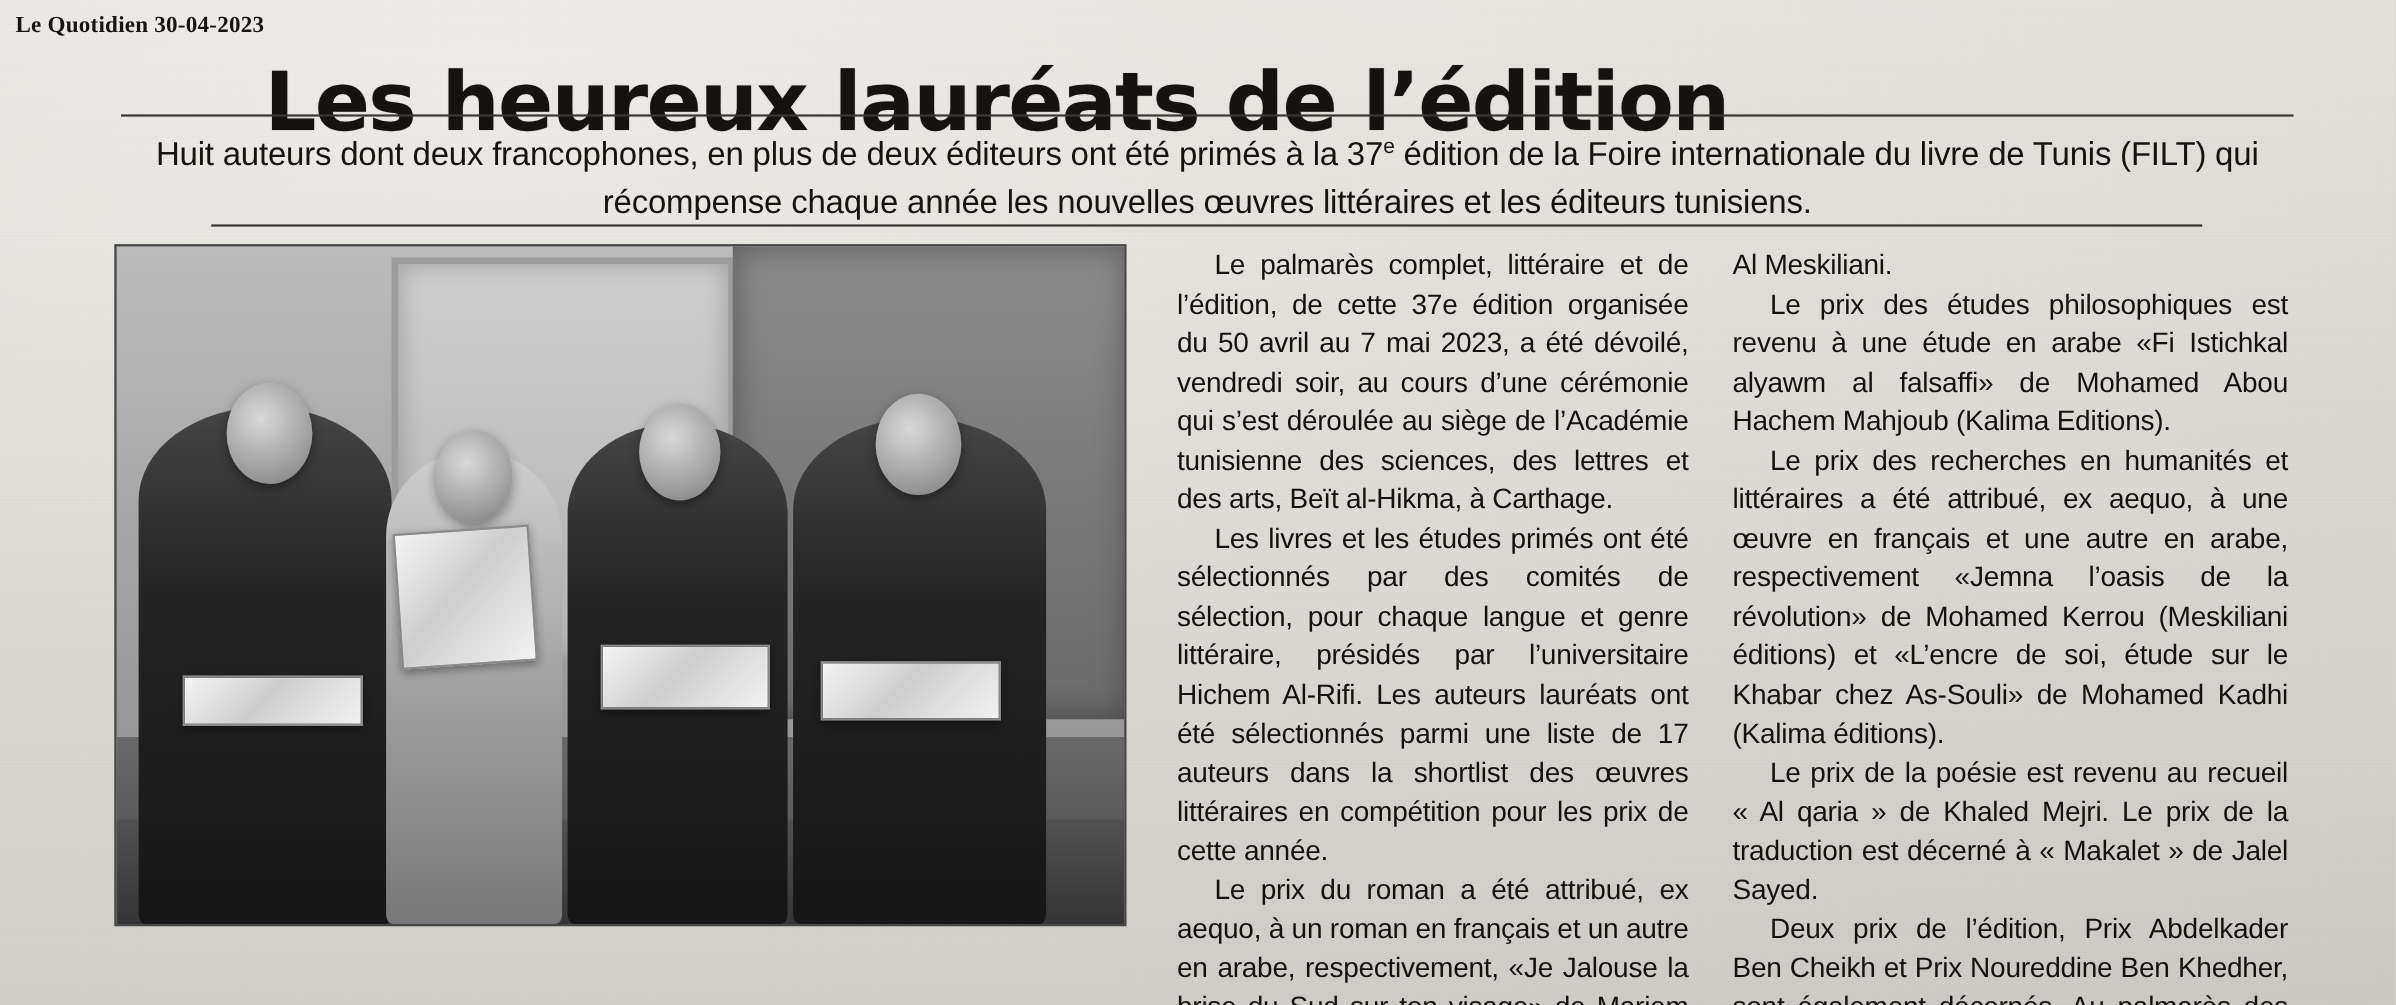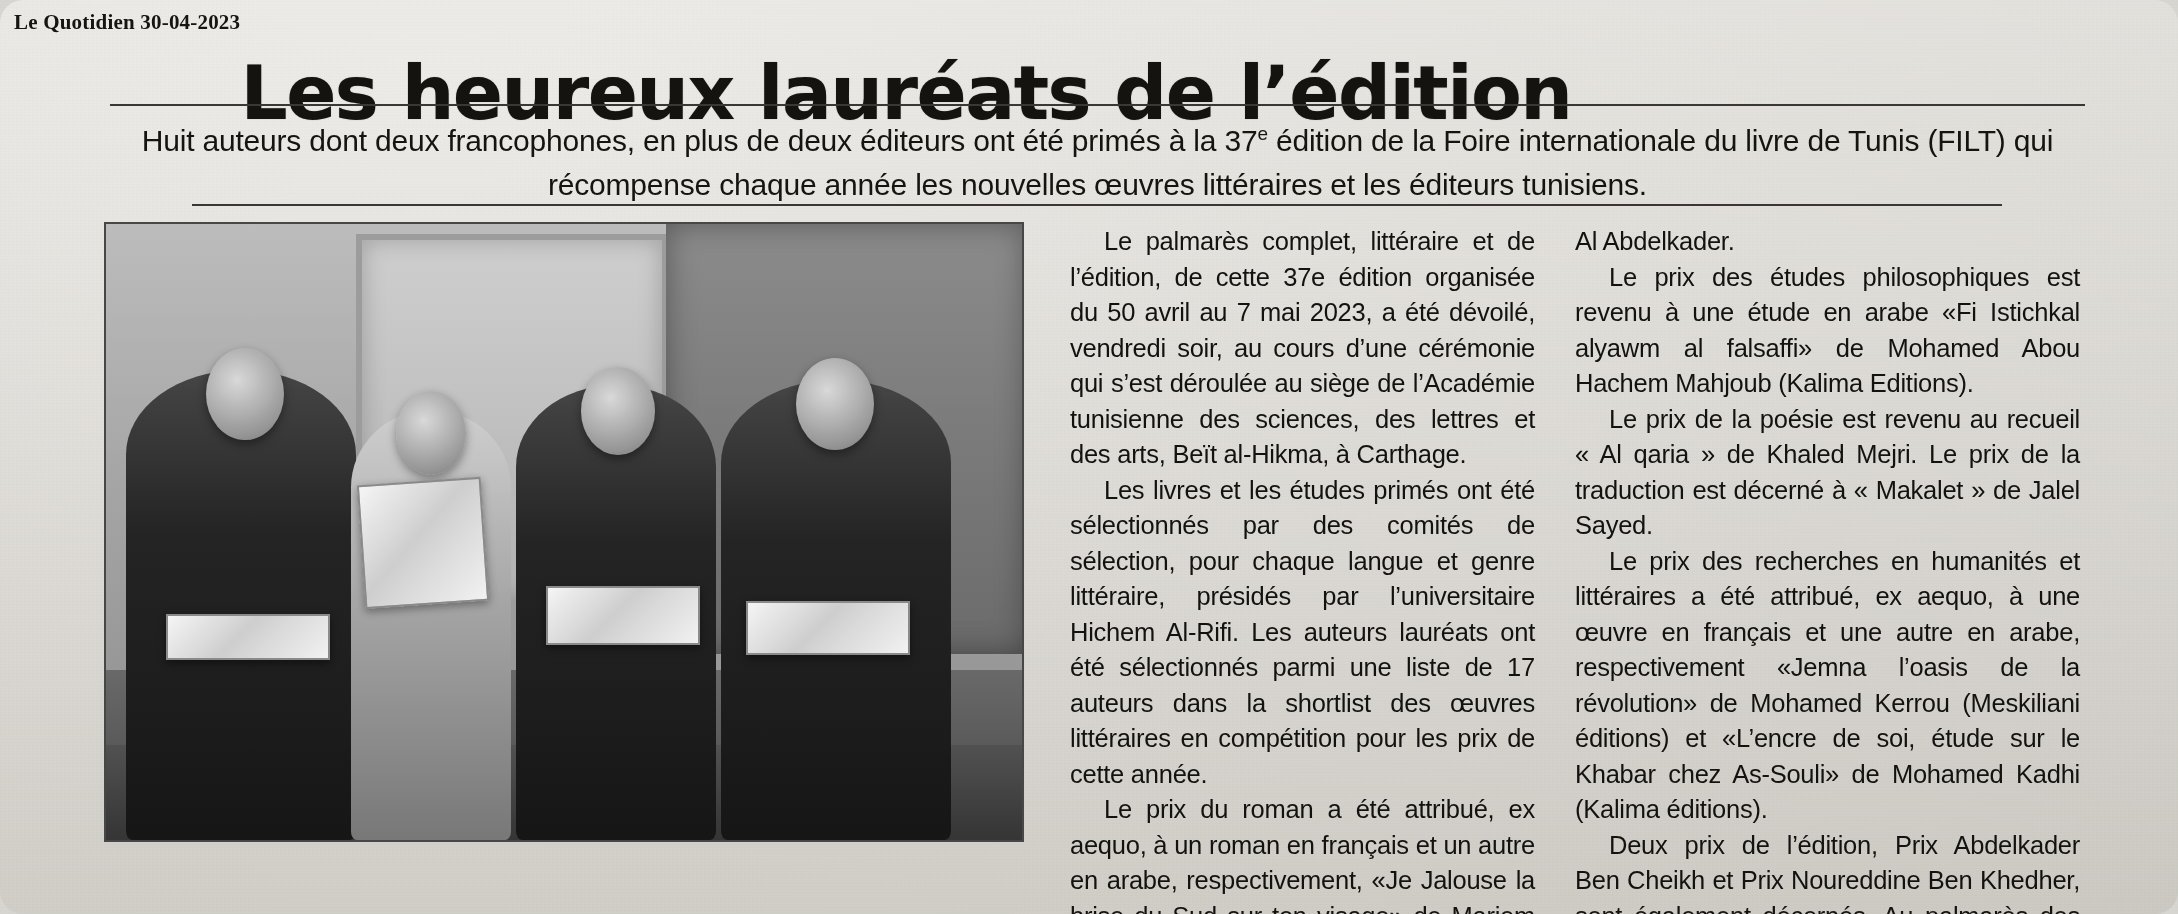--- a/index.html
+++ b/index.html
@@ -17,21 +17,20 @@
 
   
   .page {
     position: relative;
     width: 2178px;
     height: 914px;
     background:
       linear-gradient(180deg, rgba(255,255,255,0.25) 0%, rgba(0,0,0,0.04) 100%),
       radial-gradient(ellipse at 20% 10%, #e8e6e1 0%, #dedbd5 45%, #d4d1cb 100%);
     box-sizing: border-box;
-    border-radius: 23px;
   }
   .grain {
     position: absolute;
     inset: 0;
     pointer-events: none;
     opacity: .35;
     background-image:
       repeating-linear-gradient(0deg, rgba(0,0,0,0.025) 0px, rgba(0,0,0,0.025) 1px, rgba(255,255,255,0) 1px, rgba(255,255,255,0) 3px),
       repeating-linear-gradient(90deg, rgba(0,0,0,0.02) 0px, rgba(0,0,0,0.02) 1px, rgba(255,255,255,0) 1px, rgba(255,255,255,0) 4px);
   }
@@ -227,20 +226,20 @@
   </div>
 
 
   <div class="col col-2">
     <p>Le palmarès complet, littéraire et de l’édition, de cette 37e édition organisée du 50 avril au 7 mai 2023, a été dévoilé, vendredi soir, au cours d’une cérémonie qui s’est déroulée au siège de l’Académie tunisienne des sciences, des lettres et des arts, Beït al-Hikma, à Carthage.</p>
     <p>Les livres et les études primés ont été sélectionnés par des comités de sélection, pour chaque langue et genre littéraire, présidés par l’universitaire Hichem Al-Rifi. Les auteurs lauréats ont été sélectionnés parmi une liste de 17 auteurs dans la shortlist des œuvres littéraires en compétition pour les prix de cette année.</p>
     <p>Le prix du roman a été attribué, ex aequo, à un roman en français et un autre en arabe, respectivement, «Je Jalouse la brise du Sud sur ton visage» de Mariem Sellami (Cérès éditions) et «Zoul Allah» de Nizar Chakroun (Meskiliani Editions).  Le prix de la nouvelle a été attribué à une nouvelle en arabe «Vœu pieux» de Hsan Marzouki, parue aux éditions</p>
   </div>
 
   <div class="col col-3">
-    <p class="noindent">Al Abdelkader.</p>
+    <p class="noindent">Al Meskiliani.</p>
     <p>Le prix des études philosophiques est revenu à une étude en arabe «Fi Istichkal alyawm al falsaffi» de Mohamed Abou Hachem Mahjoub (Kalima Editions).</p>
+    <p>Le prix des recherches en humanités et littéraires a été attribué, ex aequo, à une œuvre en français et une autre en arabe, respectivement «Jemna l’oasis de la révolution» de Mohamed Kerrou (Meskiliani éditions) et «L’encre de soi, étude sur le Khabar chez As-Souli» de Mohamed Kadhi (Kalima éditions).</p>
     <p>Le prix de la poésie est revenu au recueil « Al qaria » de Khaled Mejri. Le prix de la traduction est décerné à « Makalet » de Jalel Sayed.</p>
-    <p>Le prix des recherches en humanités et littéraires a été attribué, ex aequo, à une œuvre en français et une autre en arabe, respectivement «Jemna l’oasis de la révolution» de Mohamed Kerrou (Meskiliani éditions) et «L’encre de soi, étude sur le Khabar chez As-Souli» de Mohamed Kadhi (Kalima éditions).</p>
     <p>Deux prix de l’édition, Prix Abdelkader Ben Cheikh et Prix Noureddine Ben Khedher, sont également décernés. Au palmarès des éditeurs, figurent les Editions Kalima, prix du meilleur éditeur, et «Pop Libris» éditions, prix de l’édition spécial aux livres pour enfants et jeunes.</p>
   </div>
 
 </div>
 
 </body></html>

